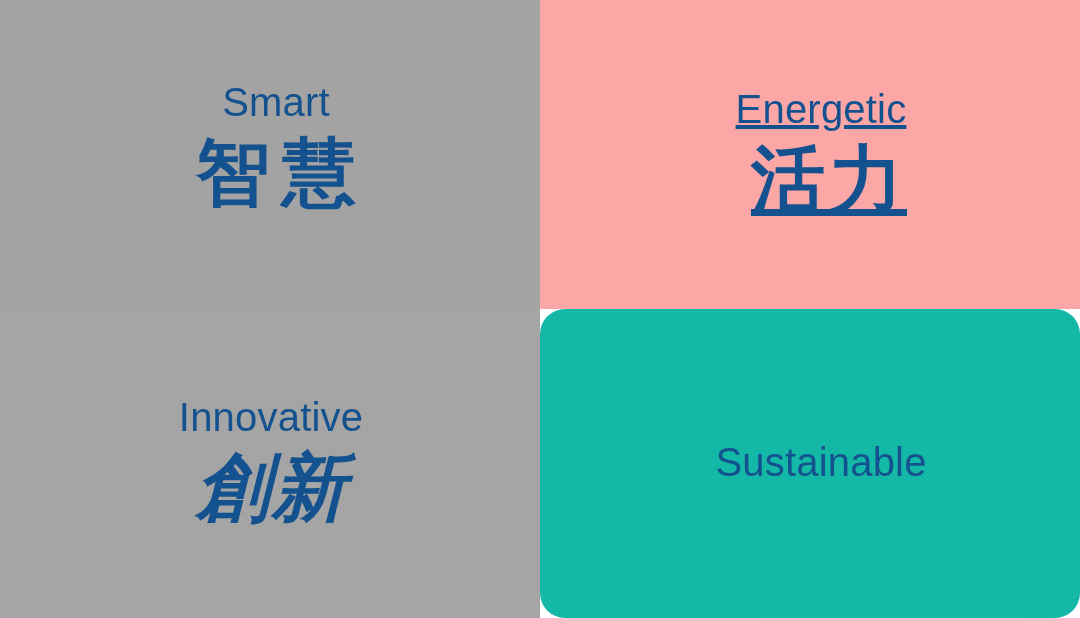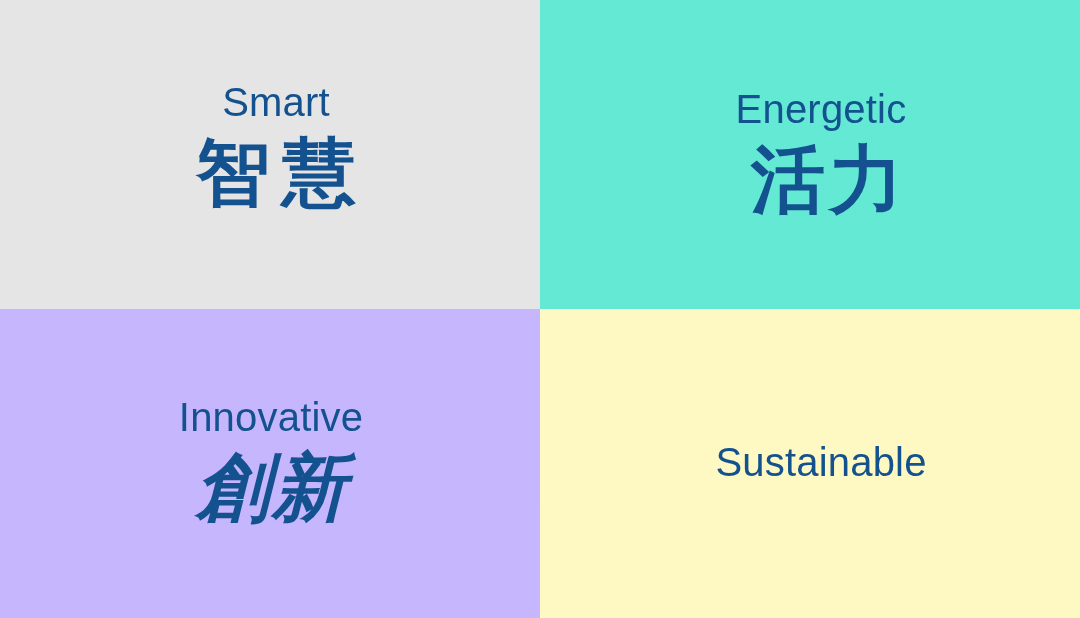--- a/index.html
+++ b/index.html
@@ -86,40 +86,40 @@
   #cell-smart .text-block       { transform: translateX(6px)  translateY(-8px); }
   #cell-energetic .text-block   { transform: translateX(11px) translateY(-1px); }
   #cell-innovative .text-block  { transform: translateX(1px)  translateY(-2px); }
   #cell-sustainable .text-block { transform: translateX(11px) translateY(-2px); }
 </style>
 </head>
 <body>
 
 <div class="grid">
 
-  <div class="cell smooth" id="cell-smart" style="background-color: #e5e5e5; color: rgb(20, 82, 143);">
+  <div class="cell smooth" id="cell-smart" style="background-color: #a3a3a3; color: rgb(20, 82, 143);">
     <div class="text-block">
       <span class="en">Smart</span>
       <span class="zh">智慧</span>
     </div>
   </div>
 
-  <div class="cell" id="cell-energetic" style="background-color: #5eead4; color: rgb(20, 82, 143);">
+  <div class="cell" id="cell-energetic" style="background-color: #fca5a5; color: rgb(20, 82, 143); text-decoration: underline;">
     <div class="text-block">
       <span class="en">Energetic</span>
       <span class="zh">活力</span>
     </div>
   </div>
 
-  <div class="cell" id="cell-innovative" style="background-color: #c4b5fd; color: rgb(20, 82, 143);">
+  <div class="cell" id="cell-innovative" style="background-color: #a3a3a3; color: rgb(20, 82, 143);">
     <div class="text-block">
       <span class="en">Innovative</span>
       <span class="zh">創新</span>
     </div>
   </div>
 
-  <div class="cell smooth" id="cell-sustainable" style="background-color: #fef9c3; color: rgb(20, 82, 143);">
+  <div class="cell smooth" id="cell-sustainable" style="background-color: #14b8a6; color: rgb(20, 82, 143); border-radius: 25px;">
     <div class="text-block">
       <span class="en">Sustainable</span>
     </div>
   </div>
 
 </div>
 
 </body></html>

